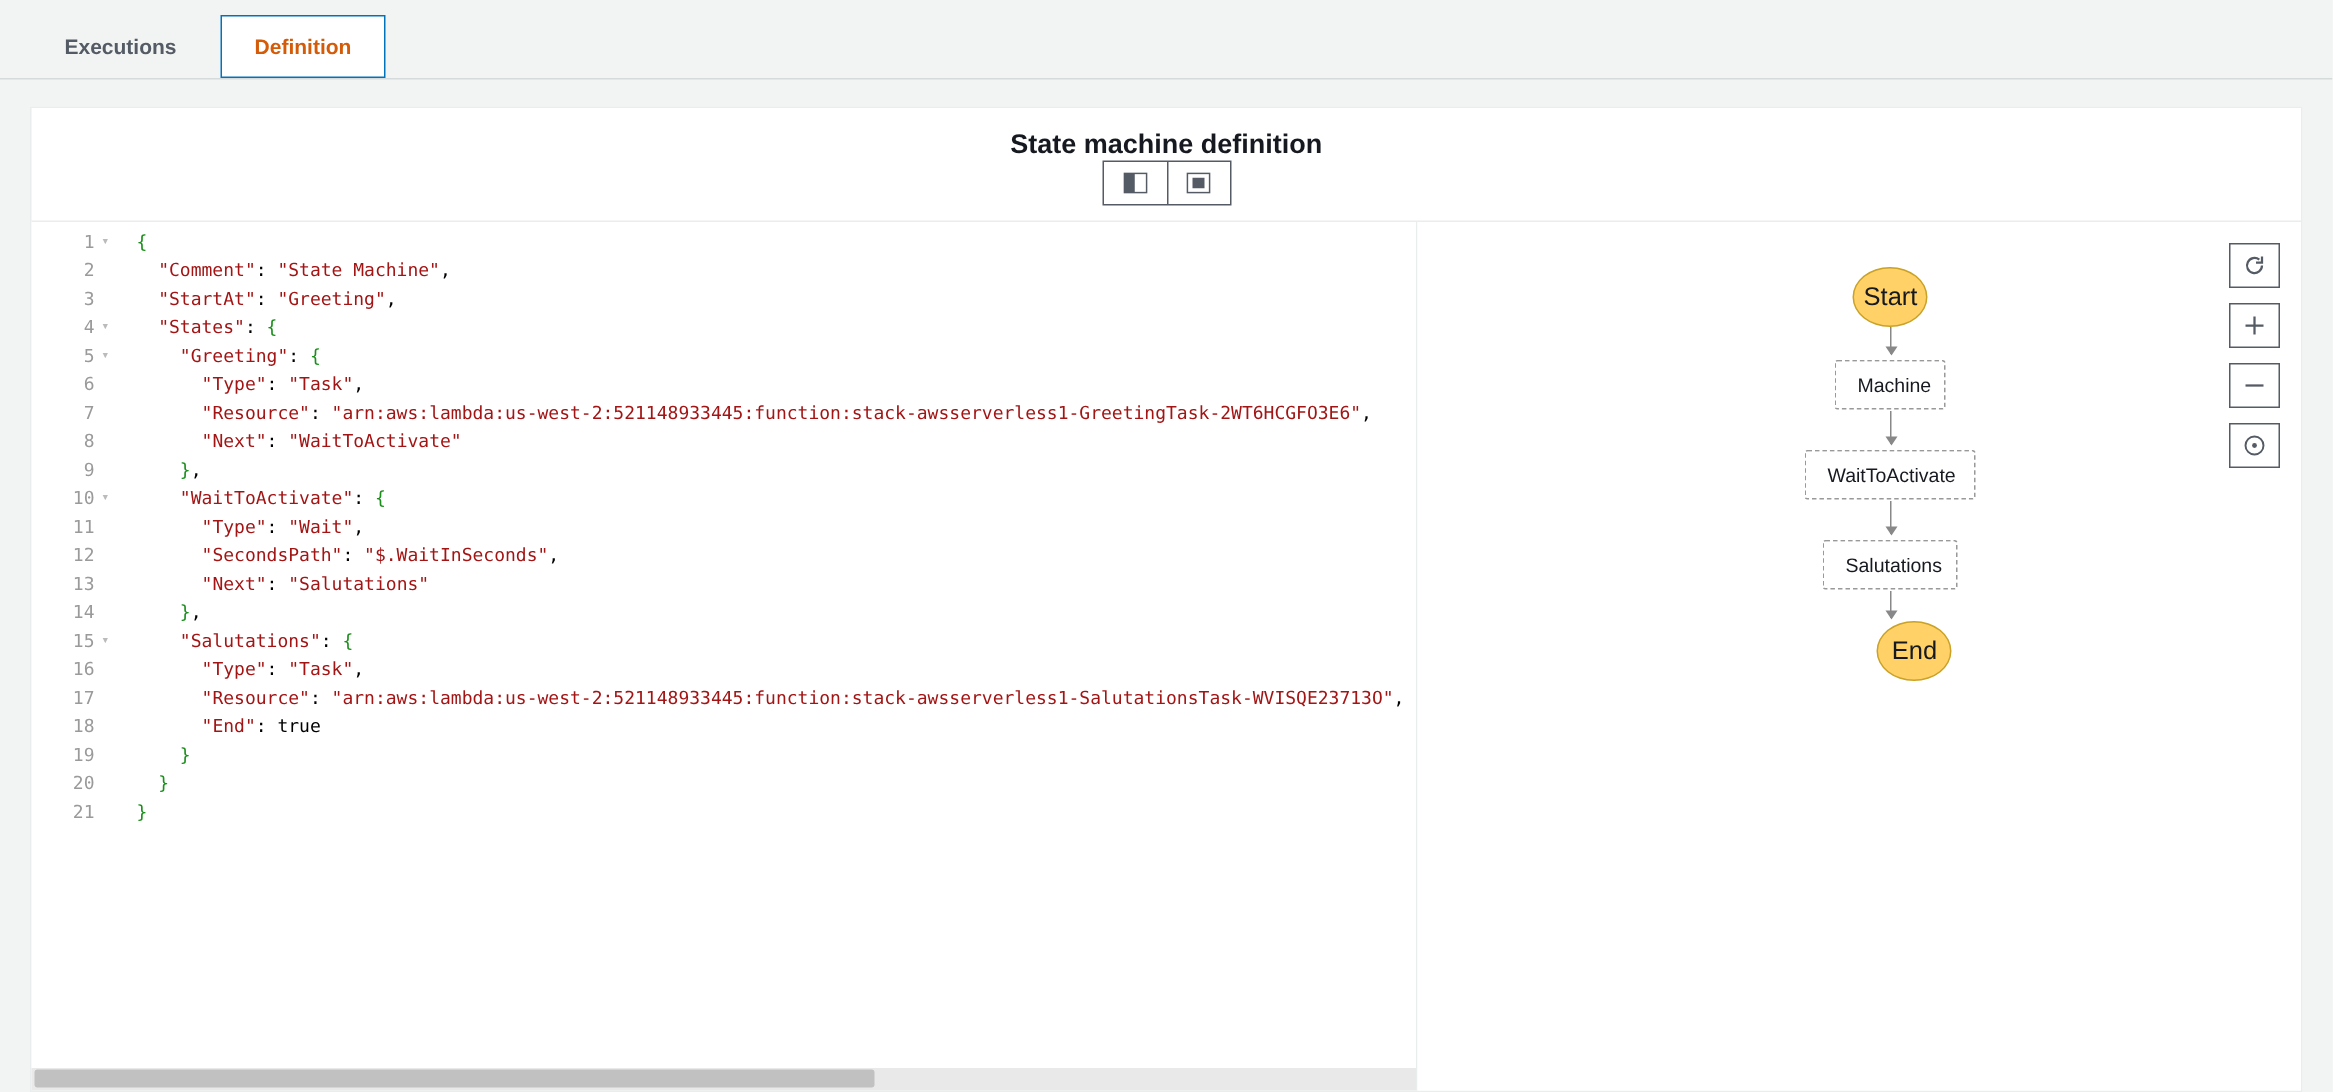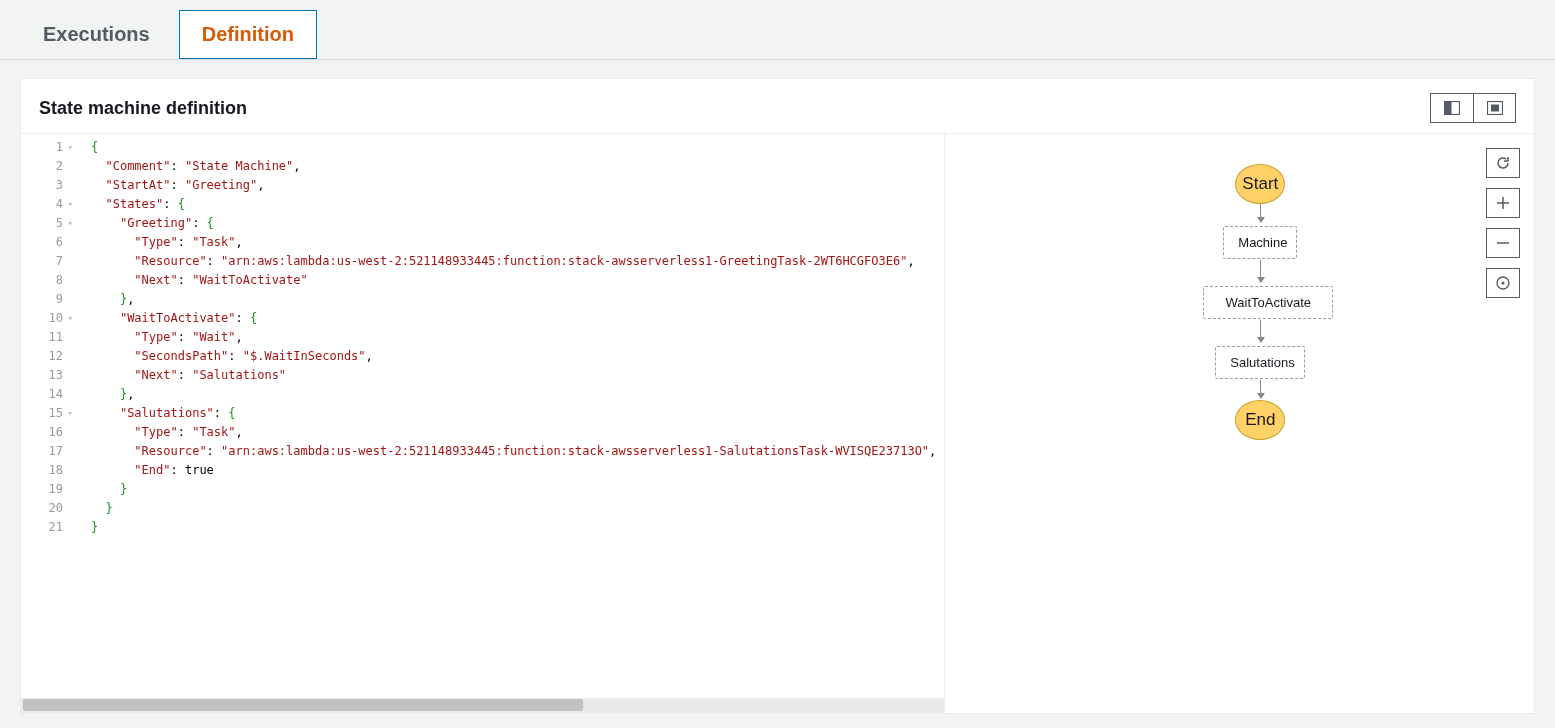--- a/index.html
+++ b/index.html
@@ -1,22 +1,22 @@
 <!DOCTYPE html>
 <html><head>
 <meta charset="utf-8">
 <style>
   * { box-sizing: border-box; }
   html, body { margin: 0; padding: 0; font-family: "Amazon Ember", "Helvetica Neue", Arial, sans-serif; background: #f2f3f3; color: #16191f; }
   .page { width: 1555px; height: 728px; background: #f2f3f3; position: relative; }
   .tabs { display: flex; padding: 10px 20px 0 20px; border-bottom: 1px solid #d5dbdb; }
-  .tab { padding: 12px 22px; font-size: 20px; font-weight: 700; color: #545b64; cursor: pointer; border: 1px solid transparent; margin-right: 6px; }
+  .tab { padding: 12px 22px; font-size: 14px; font-weight: 700; color: #545b64; cursor: pointer; border: 1px solid transparent; margin-right: 6px; }
   .tab.active { color: #d45b07; border: 1px solid #0073bb; background: #fff; }
   .container { margin: 18px 20px 0 20px; background: #fff; border: 1px solid #eaeded; }
-  .panel-header { display: flex; align-items: center; justify-content: space-between; padding: 14px 18px 10px 18px; }
+  .panel-header { display: flex; align-items: center; justify-content: space-between; padding: 14px 18px 10px 18px; flex-direction: column; }
   .panel-title { font-size: 18px; font-weight: 700; color: #16191f; }
   .panel-tools { display: flex; }
   .tool-group { display: inline-flex; border: 1px solid #545b64; }
   .tool-btn { width: 42px; height: 28px; display: flex; align-items: center; justify-content: center; cursor: pointer; background: #fff; }
   .tool-btn + .tool-btn { border-left: 1px solid #545b64; }
   .content-row { display: flex; border-top: 1px solid #eaeded; height: 580px; }
   .editor-col { flex: 0 0 910px; display: flex; flex-direction: column; border-right: 1px solid #eaeded; }
   .graph-col { flex: 1; position: relative; background: #fff; }
   .code-wrap { flex: 1; display: flex; overflow: hidden; }
   .gutter { width: 62px; background: #fff; font-family: Consolas, Menlo, monospace; font-size: 12px; color: #9a9a9a; text-align: right; padding: 4px 10px 4px 4px; line-height: 19px; user-select: none; }
@@ -142,25 +142,25 @@
             </div>
         </div>
 
         <div class="graph-area">
           <div class="node-circle" style="left:290px; top:10px;">
               <span>Start</span>
             </div>
           <div class="arrow" style="left:315px; top:50px; height:18px;"></div>
           <div class="node-box" style="left:278px; top:72px; width:74px;"><span>Machine</span></div>
           <div class="arrow" style="left:315px; top:106px; height:22px;"></div>
-          <div class="node-box" style="left:258px; top:132px; width:130px;"><span>WaitToActivate</span></div>
+          <div class="node-box" style="left:258px; top:132px; width:114px;"><span>WaitToActivate</span></div>
           <div class="arrow" style="left:315px; top:166px; height:22px;"></div>
           <div class="node-box" style="left:270px; top:192px; width:90px;"><span>Salutations</span></div>
           <div class="arrow" style="left:315px; top:226px; height:18px;"></div>
-          <div class="node-circle" style="left:290px; top:246px;">
+          <div class="node-circle" style="left:306px; top:246px;">
               <span>End</span>
             </div>
         </div>
       </div>
     </div>
   </div>
 
 </div>
 
 </body></html>

